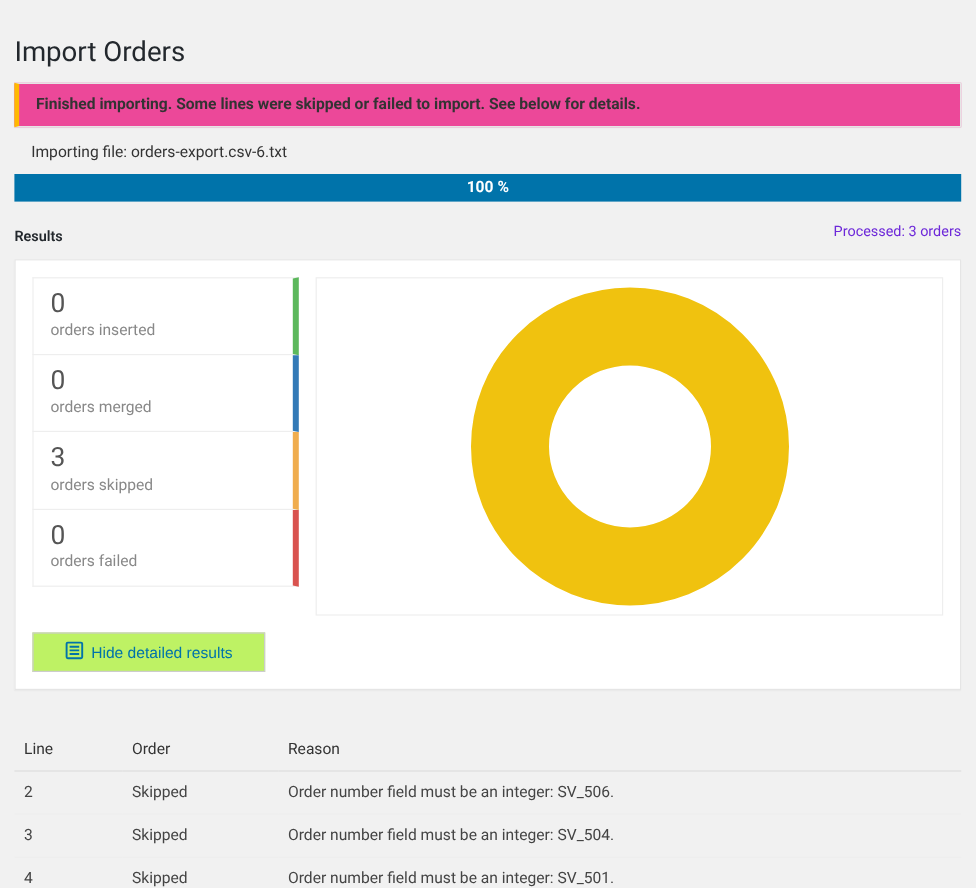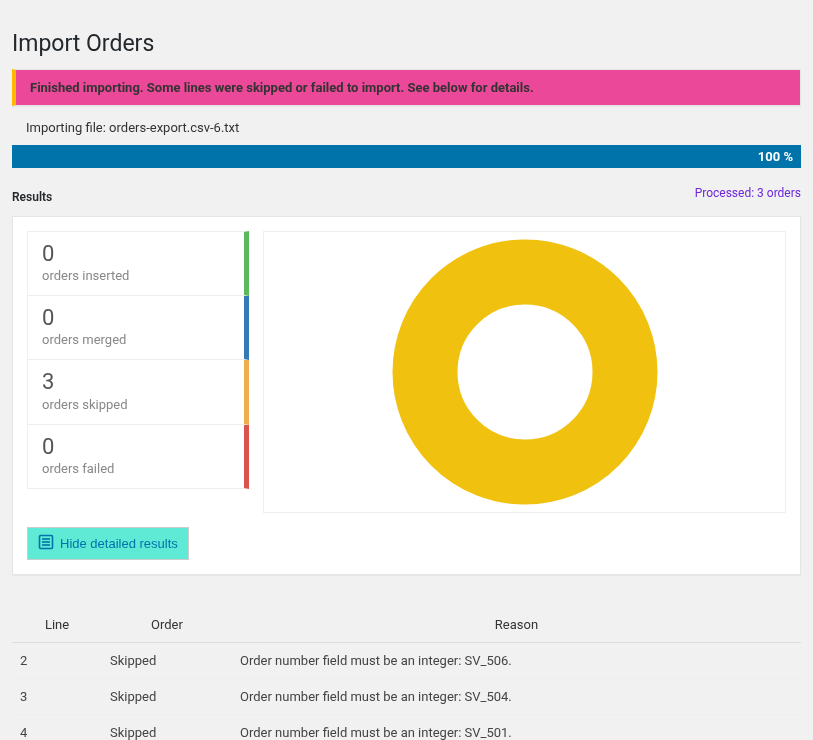--- a/index.html
+++ b/index.html
@@ -31,21 +31,21 @@
   .importing-file {
     color: #333;
     margin-bottom: 10px;
     margin-left: 14px;
   }
   .progress-bar {
     background: #0073aa;
     color: #fff;
     font-weight: 700;
     font-size: 13px;
-    text-align: right;
+    text-align: center;
     padding: 4px 8px;
   }
   h2.results-title {
     font-size: 12px;
     font-weight: 600;
     color: #23282d;
     margin-top: 22px;
   }
   .processed {
     float: right;
@@ -90,37 +90,37 @@
     font-size: 13px;
     color: #888;
     margin-top: 2px;
   }
   .hide-details-btn {
     margin-top: 14px;
     display: inline-flex;
     align-items: center;
     gap: 6px;
     border: 1px solid #ccc;
-    background: #5eead4;
+    background: #bef264;
     color: #0073aa;
     font-size: 13px;
-    padding: 6px 10px;
+    padding: 6px 26px;
     cursor: pointer;
     text-align: right;
   }
   .hide-details-btn svg { stroke: #0073aa; }
   .details-table {
     width: 100%;
     margin-top: 32px;
     border-collapse: collapse;
     font-size: 13px;
     color: #444;
   }
   .details-table th {
-    text-align: center;
+    text-align: left;
     font-weight: 400;
     color: #333;
     padding: 10px 8px;
     border-bottom: 1px solid #ddd;
   }
   .details-table td {
     padding: 10px 8px;
     border-bottom: 1px solid #eee;
   }
   .col-line   { width: 90px; }

